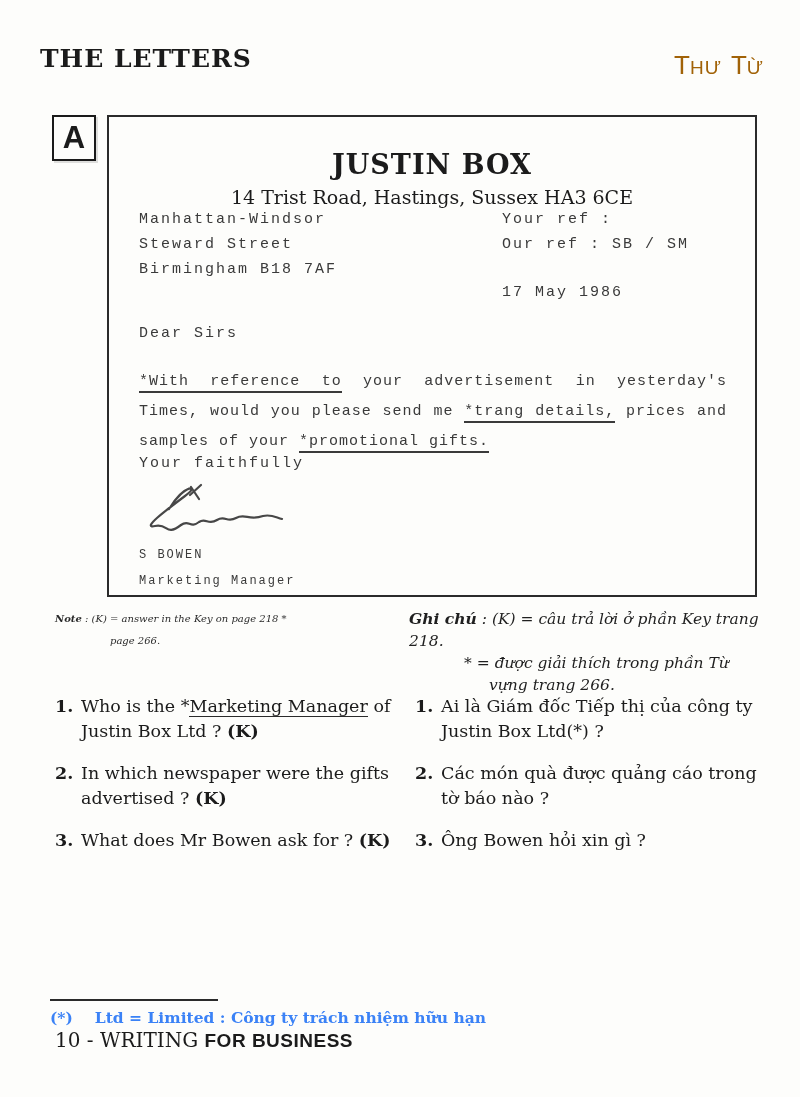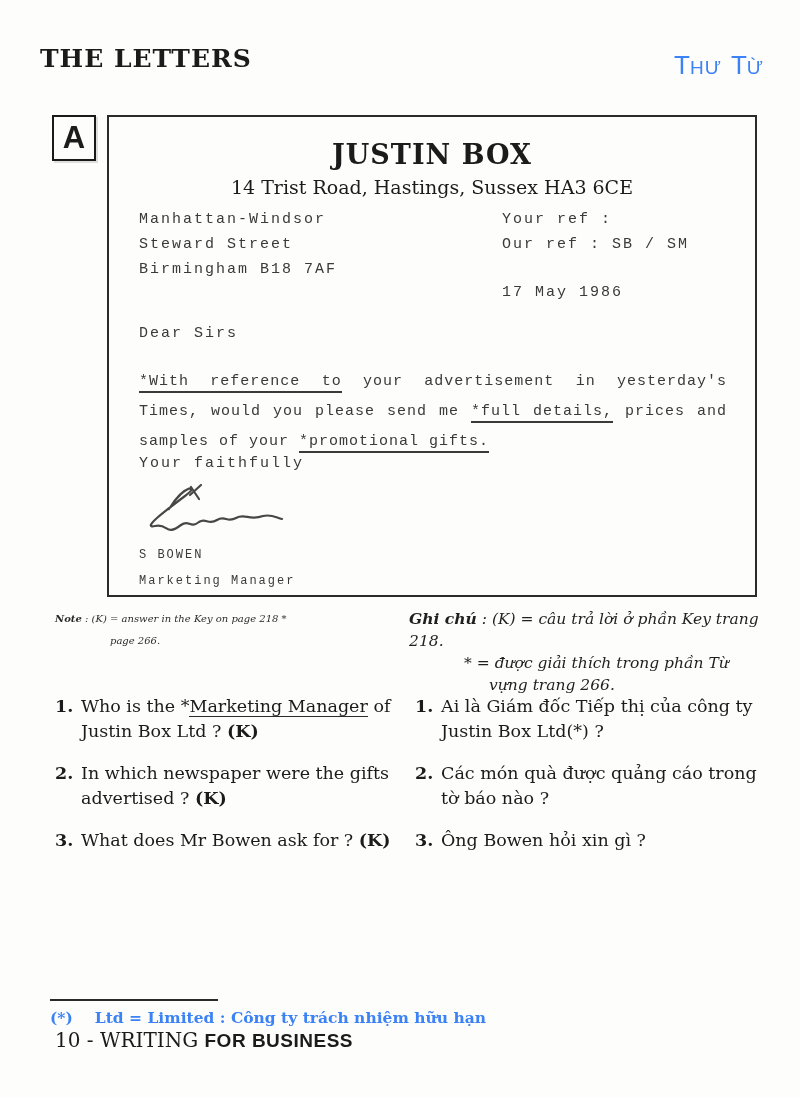--- a/index.html
+++ b/index.html
@@ -3,36 +3,36 @@
 <meta charset="utf-8">
 <style>
   html,body{margin:0;padding:0;background:#e8e8e8;}
   .page{
     position:relative;width:800px;height:1097px;margin:0 auto;
     background:#fdfdfb;color:#1b1b1b;overflow:hidden;
     font-family:"DejaVu Serif","Liberation Serif",serif;
   }
   
   .hdr-en{position:absolute;left:40px;top:44px;font-size:25px;font-weight:bold;letter-spacing:1px;}
-  .hdr-vi{position:absolute;right:36px;top:50px;font-family:"Liberation Sans","DejaVu Sans",sans-serif;color:#3b82f6;}
+  .hdr-vi{position:absolute;right:36px;top:50px;font-family:"Liberation Sans","DejaVu Sans",sans-serif;color:#a16207;}
   .hdr-vi .big{font-size:26px;}
   .hdr-vi .small{font-size:19px;letter-spacing:1px;}
   .hdr-vi .w2{margin-left:9px;}
   
   .letter-label{
     position:absolute;left:52px;top:115px;width:40px;height:42px;
     border:2px solid #1a1a1a;display:flex;align-items:center;justify-content:center;
     font-family:"Liberation Sans","DejaVu Sans",sans-serif;font-weight:bold;font-size:31px;
     box-shadow:2px 2px 0 rgba(0,0,0,.12);
   }
   .letter-box{
     position:absolute;left:107px;top:115px;width:646px;height:478px;
     border:2px solid #2b2b2b;background:#fdfdfb;
   }
-  .company{ text-align:center;margin-top:22px;font-weight:bold;font-size:27px;letter-spacing:1px;}
+  .company{ text-align:center;margin-top:32px;font-weight:bold;font-size:27px;letter-spacing:1px;}
   .company-addr{ text-align:center;margin-top:6px;font-size:19px;}
   .mono{font-family:"Liberation Mono","DejaVu Sans Mono",monospace;color:#3a3a3a;}
   .recipient{position:absolute;left:30px;top:90px;font-size:15px;line-height:25px;letter-spacing:2px;}
   .refs{position:absolute;left:393px;top:90px;font-size:15px;line-height:25px;letter-spacing:2px;}
   .date{position:absolute;left:393px;top:167px;font-size:15px;letter-spacing:2px;}
   .salutation{position:absolute;left:30px;top:208px;font-size:15px;letter-spacing:2px;}
   .body-par{position:absolute;left:30px;top:250px;width:588px;font-size:15px;line-height:30px;letter-spacing:1px;}
   .body-line{display:block;white-space:nowrap;}
   .body-line.justify{white-space:normal;text-align:justify;text-align-last:justify;}
   .u2{border-bottom:2px solid #3a3a3a;padding-bottom:1px;}
@@ -88,21 +88,21 @@
       <div>Your ref :</div>
       <div>Our ref : SB / SM</div>
     </div>
 
     <div class="date mono">17 May 1986</div>
 
     <div class="salutation mono">Dear Sirs</div>
 
     <div class="body-par mono">
       <span class="body-line justify"><span class="u2">*With reference to</span><span> your advertisement in yesterday's</span></span>
-      <span class="body-line justify"><span>Times, would you please send me </span><span class="u2">*full details,</span><span> prices and</span></span>
+      <span class="body-line justify"><span>Times, would you please send me </span><span class="u2">*trang details,</span><span> prices and</span></span>
       <span class="body-line"><span>samples of your </span><span class="u2">*promotional gifts.</span></span>
     </div>
 
     <div class="closing mono">Your faithfully</div>
 
     <div class="sig">
       <svg width="160" height="62" viewBox="0 0 160 62" xmlns="http://www.w3.org/2000/svg">
         <g stroke="#474747" stroke-width="2.2" fill="none" stroke-linecap="round">
           <path d="M34 30 C 50 4, 66 6, 50 17 C 30 32, 6 50, 20 47 C 34 44, 30 58, 46 46 C 54 40, 55 50, 64 43 C 71 38, 73 47, 82 41 C 90 36, 92 44, 101 39 C 110 34, 114 42, 128 37 C 136 35, 140 38, 147 40"></path>
           <path d="M56 8 L 64 20"></path>

